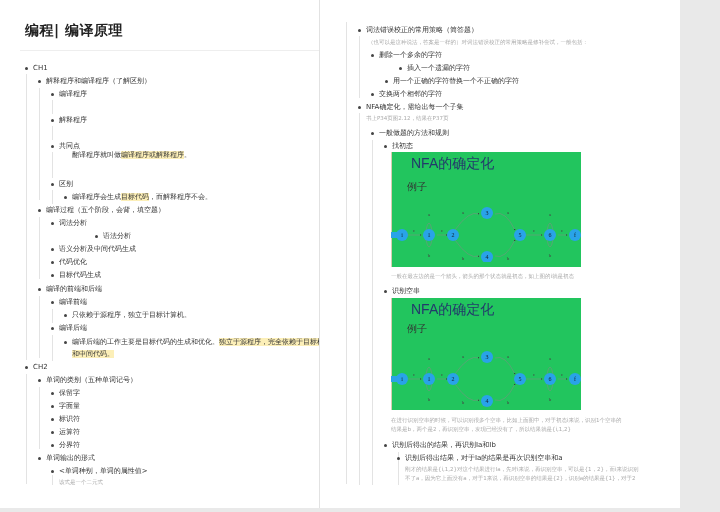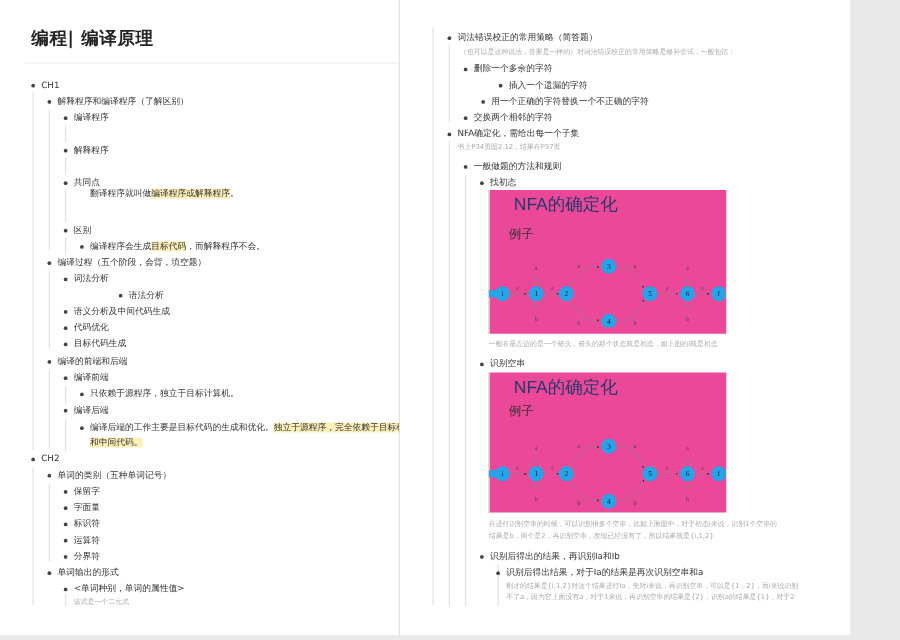--- a/index.html
+++ b/index.html
@@ -26,21 +26,21 @@
 
   .node { position: absolute; font-size: 7px; line-height: 10px; color: #333; white-space: nowrap; }
   .node .dot {
     position: absolute; width: 3px; height: 3px; border-radius: 50%; background: #444; left: -8px; top: 4px;
   }
   .note { position: absolute; font-size: 5.5px; line-height: 9px; color: #aaa; white-space: nowrap; }
   .guide { position: absolute; width: 1px; background: #e3e3e3; }
   .hl { background: #fcefb8; }
 
   .nfa-img {
-    position: absolute; background: #ec4899;
+    position: absolute; background: #22c55e;
   }
   .nfa-img .img-bar { position: absolute; left: 0; top: 0; width: 1px; background: #d8cfb0; }
   .nfa-title {
     position: absolute; font-family: "Liberation Sans", sans-serif; font-size: 14px; color: #233a6b;
   }
   .nfa-sub {
     position: absolute; font-family: "Liberation Serif", "DejaVu Serif", serif; font-size: 10px; color: #333;
   }
   svg text { font-family: "Liberation Serif", serif; }
 </style>

